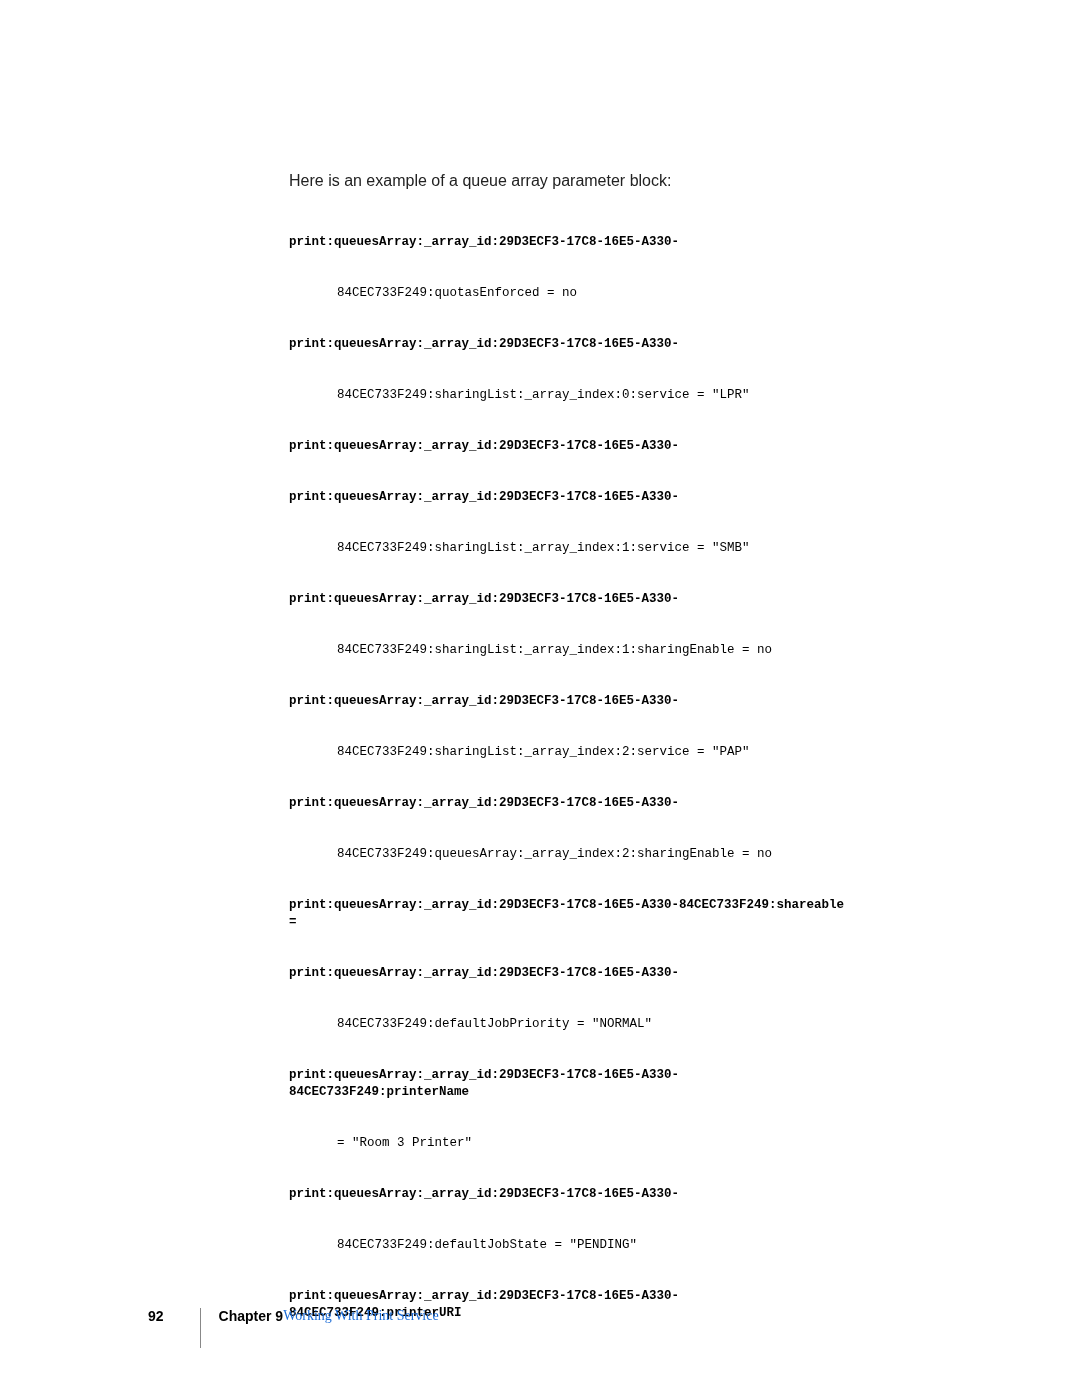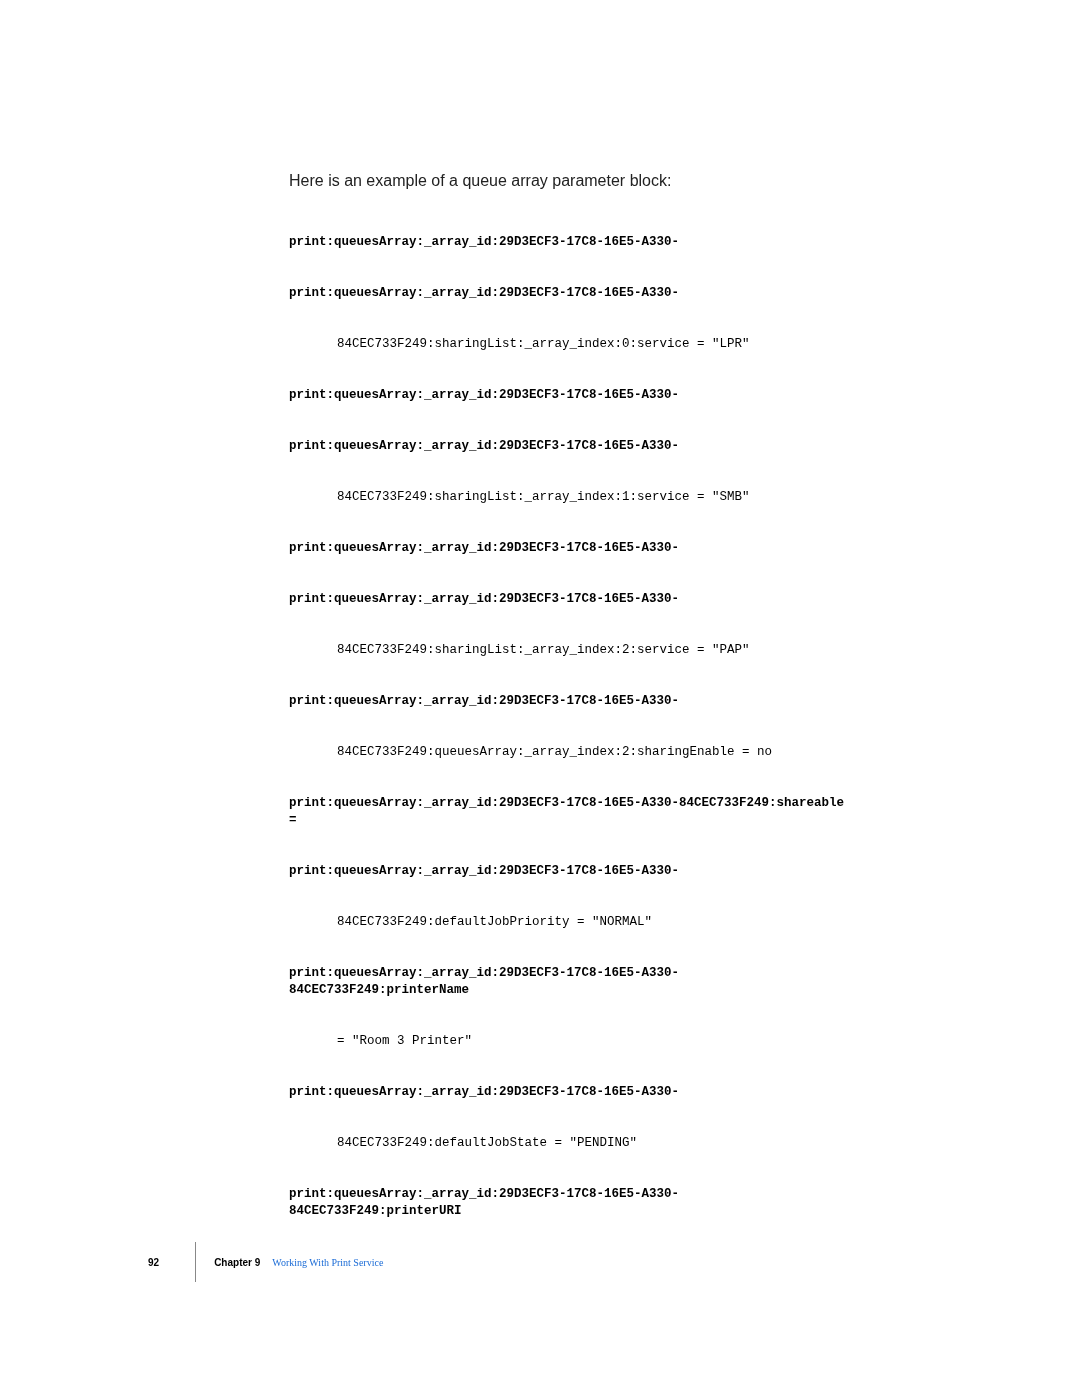--- a/index.html
+++ b/index.html
@@ -38,62 +38,63 @@
     display: block;
     font-weight: bold;
   }
   .code-cont {
     display: block;
     padding-left: 48px;
   }
   .footer {
     position: absolute;
     left: 148px;
-    top: 1242px;
+    top: 1308px;
     height: 40px;
     display: flex;
-    align-items: center;
-    font-size: 10px;
+    font-size: 14px;
   }
   .footer .page-num {
     font-weight: 600;
     color: #000;
     padding-right: 36px;
   }
   .footer .divider {
     width: 1px;
     height: 40px;
     background: #888;
     margin-right: 18px;
   }
   .footer .chapter-label {
     font-weight: 700;
     color: #000;
-    margin-right: 12px;
+    margin-right: 0;
   }
   .footer .chapter-title {
     color: #1a6bd6;
     font-family: Liberation Serif, serif;
   }
 </style>
 </head>
 <body>
 
 <div class="page">
 
   <div class="intro">Here is an example of a queue array parameter block:</div>
 
   <div class="code-block">
     <span class="code-line">print:queuesArray:_array_id:29D3ECF3-17C8-16E5-A330-</span>
+    <span class="code-cont">84CEC733F249:quotasEnforced = no</span>
     <span class="code-line">print:queuesArray:_array_id:29D3ECF3-17C8-16E5-A330-</span>
     <span class="code-cont">84CEC733F249:sharingList:_array_index:0:service = "LPR"</span>
     <span class="code-line">print:queuesArray:_array_id:29D3ECF3-17C8-16E5-A330-</span>
     <span class="code-line">print:queuesArray:_array_id:29D3ECF3-17C8-16E5-A330-</span>
     <span class="code-cont">84CEC733F249:sharingList:_array_index:1:service = "SMB"</span>
     <span class="code-line">print:queuesArray:_array_id:29D3ECF3-17C8-16E5-A330-</span>
+    <span class="code-cont">84CEC733F249:sharingList:_array_index:1:sharingEnable = no</span>
     <span class="code-line">print:queuesArray:_array_id:29D3ECF3-17C8-16E5-A330-</span>
     <span class="code-cont">84CEC733F249:sharingList:_array_index:2:service = "PAP"</span>
     <span class="code-line">print:queuesArray:_array_id:29D3ECF3-17C8-16E5-A330-</span>
     <span class="code-cont">84CEC733F249:queuesArray:_array_index:2:sharingEnable = no</span>
     <span class="code-line">print:queuesArray:_array_id:29D3ECF3-17C8-16E5-A330-84CEC733F249:shareable = </span>
     <span class="code-line">print:queuesArray:_array_id:29D3ECF3-17C8-16E5-A330-</span>
     <span class="code-cont">84CEC733F249:defaultJobPriority = "NORMAL"</span>
     <span class="code-line">print:queuesArray:_array_id:29D3ECF3-17C8-16E5-A330-84CEC733F249:printerName </span>
     <span class="code-cont">= "Room 3 Printer"</span>
     <span class="code-line">print:queuesArray:_array_id:29D3ECF3-17C8-16E5-A330-</span>

